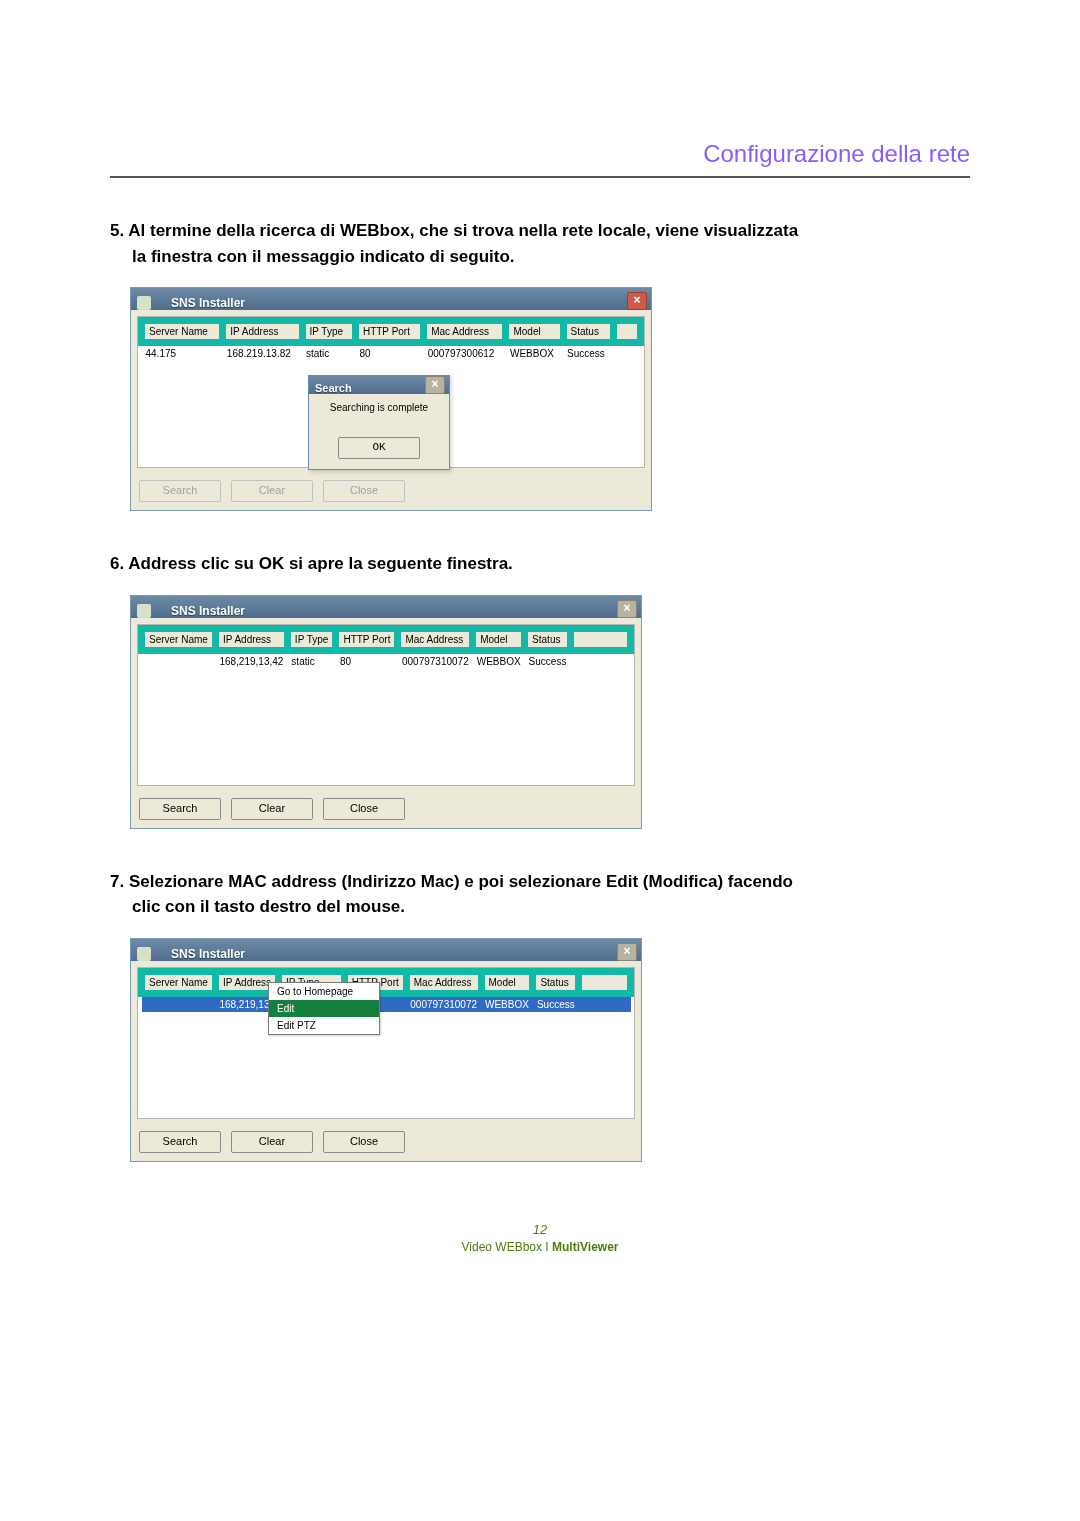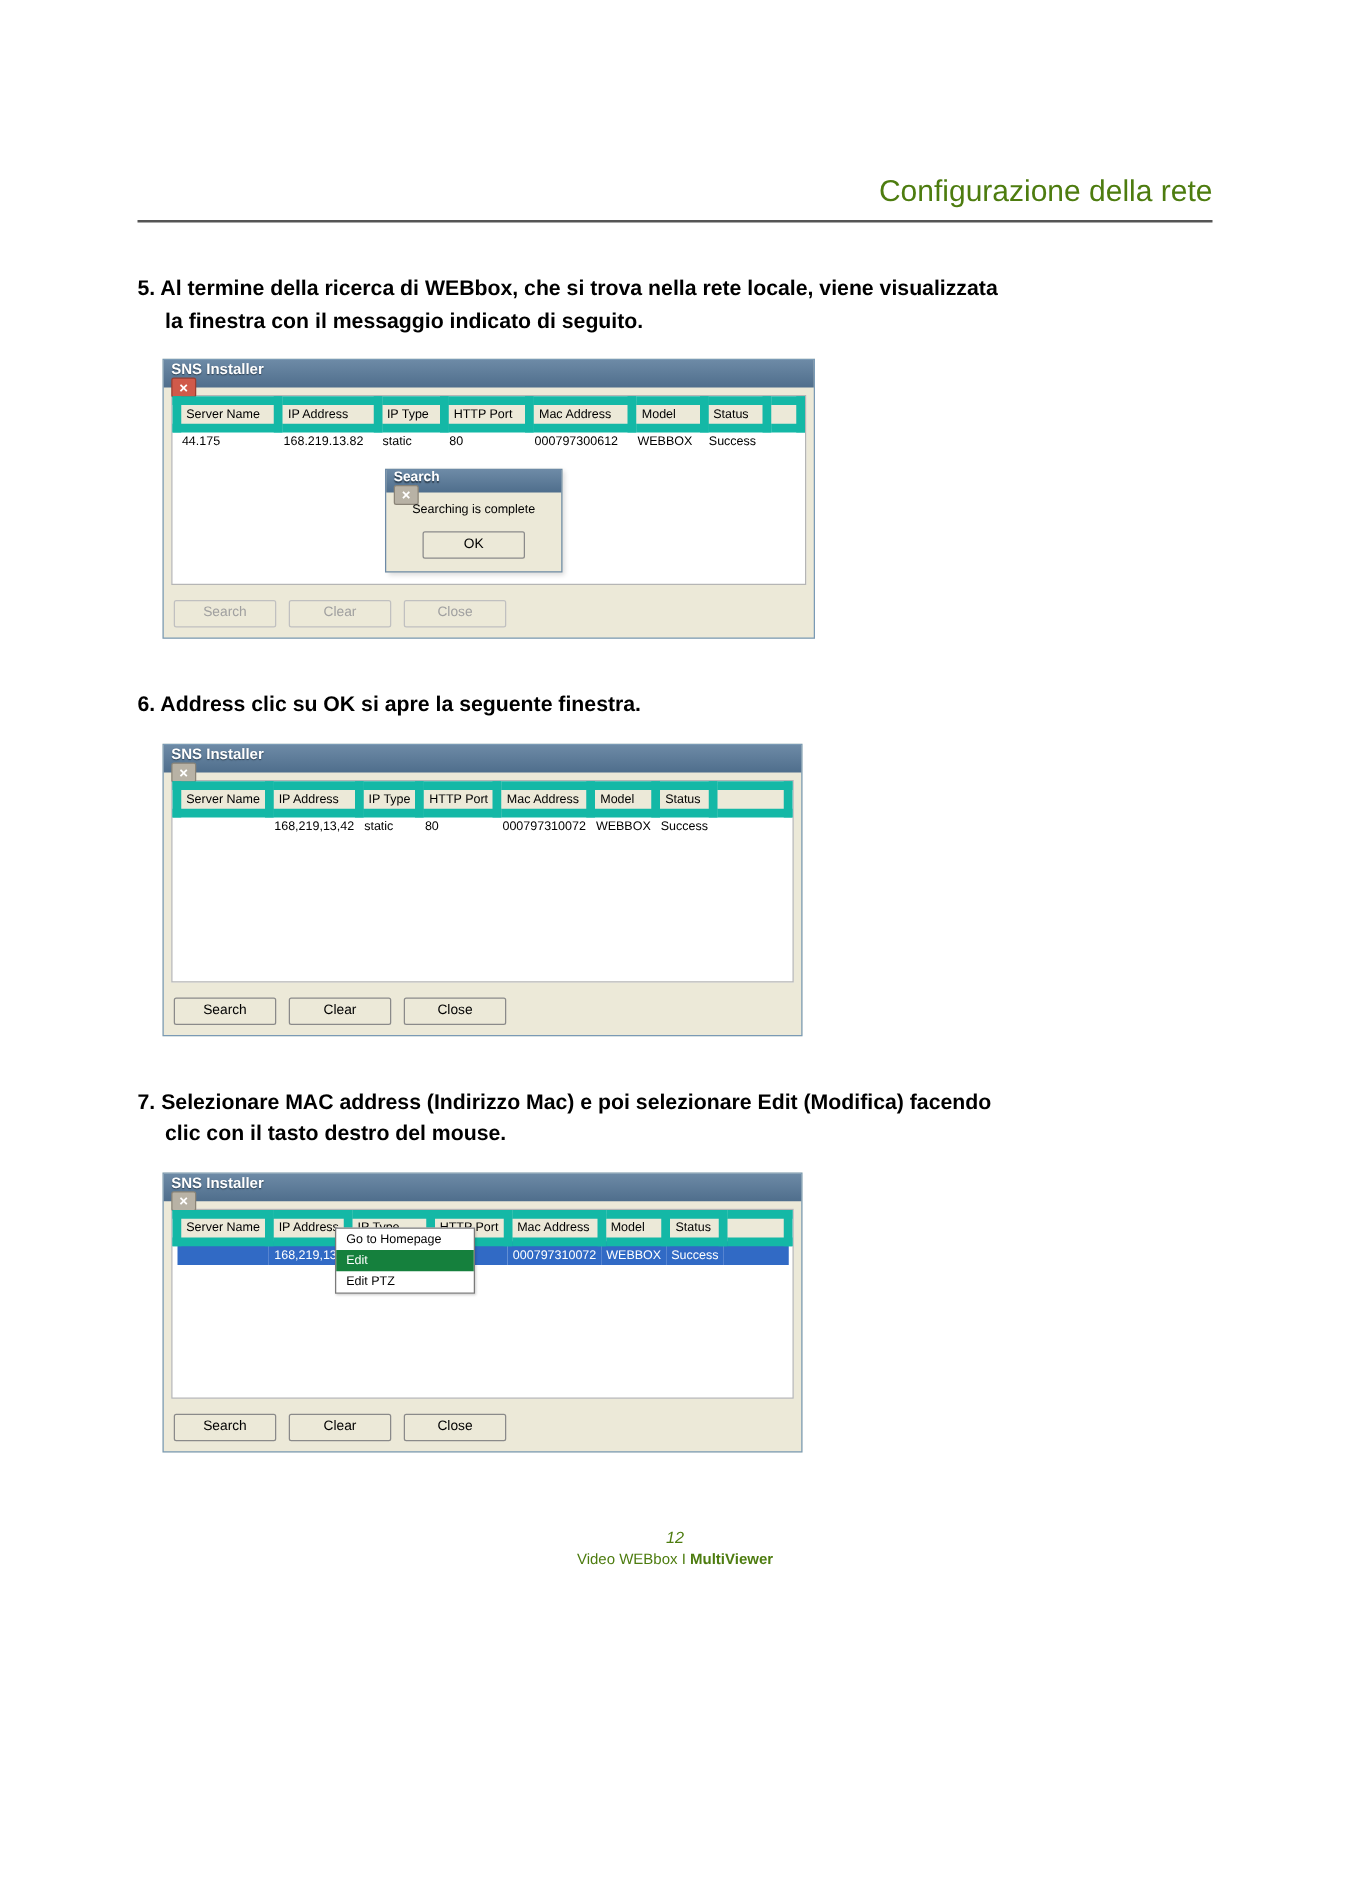--- a/index.html
+++ b/index.html
@@ -8,21 +8,21 @@
     font-family: Arial, Helvetica, sans-serif;
     background: #fff;
     width: 1080px;
   }
   .page {
     padding: 140px 110px 60px 110px;
   }
   .header-title {
     text-align: right;
     font-size: 24px;
-    color: #4d7c0f;
+    color: #8b5cf6;
     margin-bottom: 8px;
   }
   .hr {
     border: none;
     border-top: 2px solid #555;
     margin: 0 0 40px 0;
   }
   .step {
     margin-bottom: 30px;
   }
@@ -48,24 +48,23 @@
   .win.w1 { width: 520px; }
   .win.w2 { width: 510px; }
   .win.w3 { width: 510px; }
 
   .titlebar {
     height: 22px;
     background: linear-gradient(#6d8aa6, #4f6e8c);
     color: #fff;
     font-size: 12px;
     display: flex;
-    align-items: flex-start;
+    align-items: flex-end;
     padding: 0 4px 0 6px;
-    gap: 0;
-    flex-direction: column;
+    gap: 20px;
   }
   .titlebar .t-icon {
     width: 14px; height: 14px;
     background: #d6e2c6;
     border-radius: 2px;
     display:inline-block;
   }
   .titlebar .t-text { flex: 1; font-weight: bold; text-shadow: 0 1px 1px #2b3d4e;}
   .closebtn {
     width: 18px; height: 16px;
@@ -140,22 +139,23 @@
     box-shadow: 2px 2px 4px rgba(0,0,0,.15);
   }
   .search-dlg .titlebar { height:18px; font-size:11px; }
   .search-dlg .dlg-body {
     padding: 8px 6px;
     font-size: 10px;
     text-align: center;
   }
   .search-dlg .ok {
     display:block;
-    margin: 12px auto 2px auto;
+    margin: 24px auto 2px auto;
     width: 50px;
+    font-family: Liberation Mono, monospace;
   }
 
   
   .ctx-menu {
     position: absolute;
     top: 14px;
     left: 130px;
     width: 110px;
     background:#fff;
     border: 1px solid #7a7a7a;

